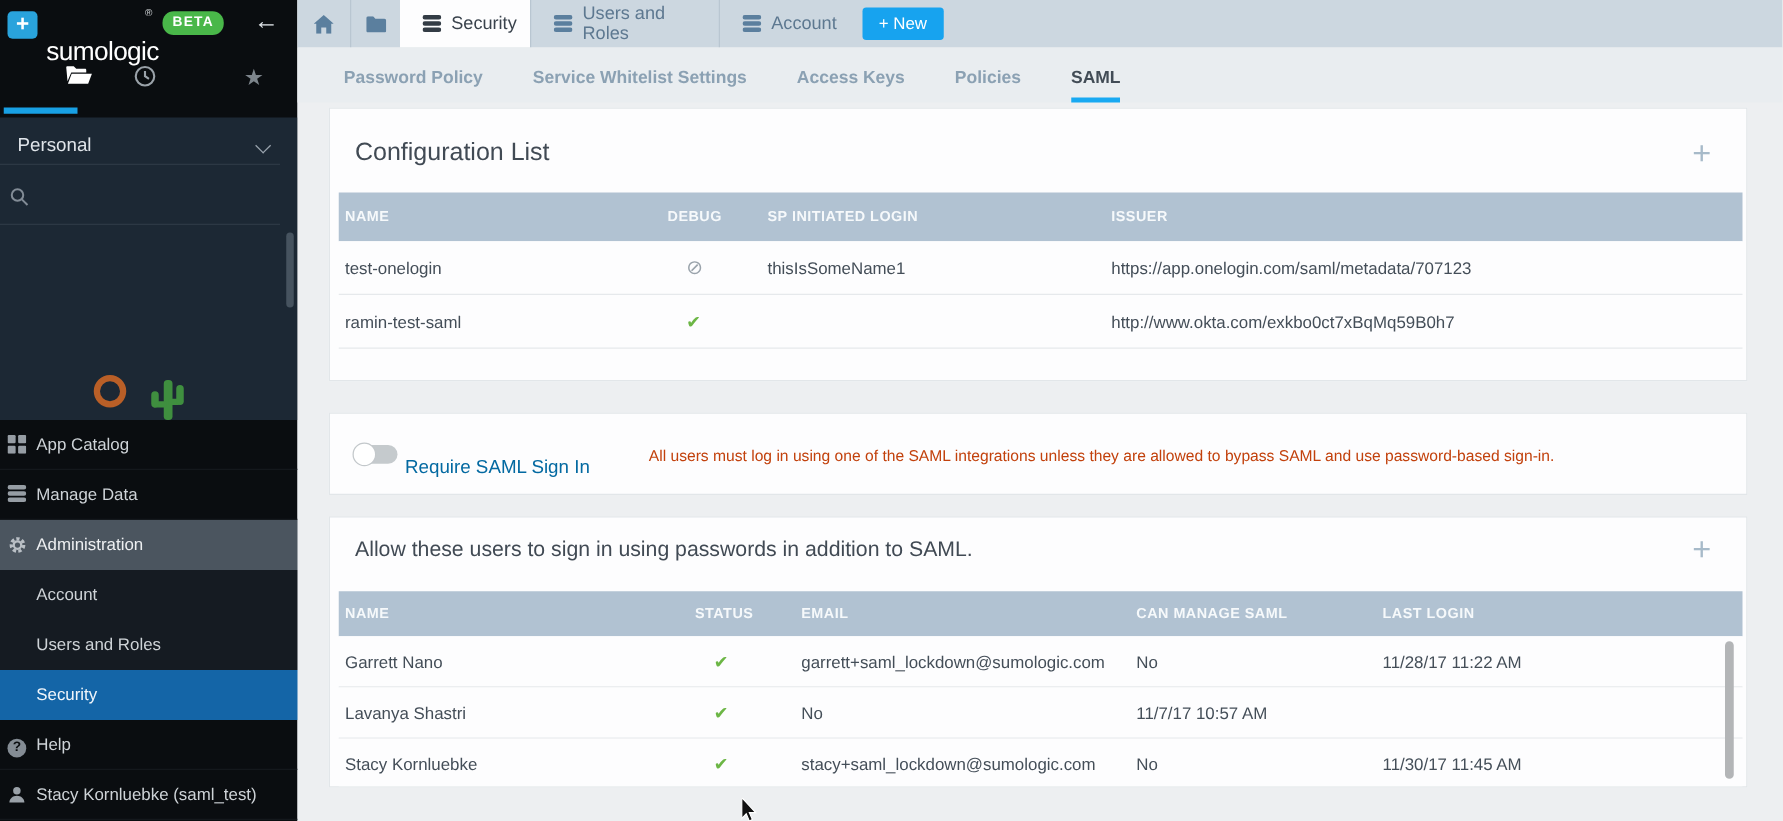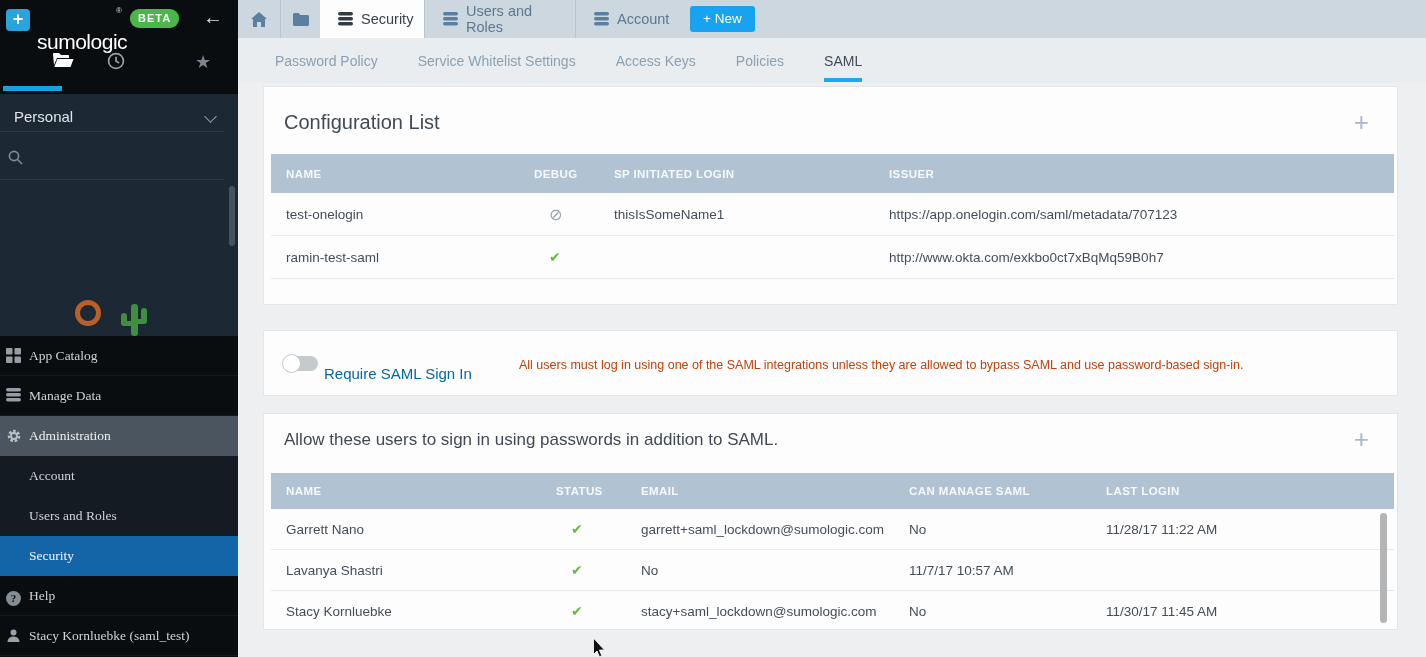--- a/index.html
+++ b/index.html
@@ -36,21 +36,21 @@
   .side-scrollbar { position:absolute; left:229px; top:92px; width:6px; height:60px; background:#46535f; border-radius:3px; cursor:pointer; }
   .illu-ring { position:absolute; left:75px; top:206px; width:26px; height:26px; border:5px solid #b95f27; border-radius:50%; }
   .cactus { position:absolute; left:120px; top:210px; width:28px; height:32px; }
   .cactus .trunk { position:absolute; left:11px; top:0; width:7px; height:32px; background:#3f8f3f; border-radius:3px; }
   .cactus .armL { position:absolute; left:1px; top:9px; width:6px; height:13px; background:#3f8f3f; border-radius:3px; }
   .cactus .armLh { position:absolute; left:3px; top:17px; width:10px; height:5px; background:#3f8f3f; }
   .cactus .armR { position:absolute; left:21px; top:4px; width:6px; height:16px; background:#3f8f3f; border-radius:3px; }
   .cactus .armRh { position:absolute; left:15px; top:15px; width:8px; height:5px; background:#3f8f3f; }
 
   .menu { position:absolute; left:0; top:336px; width:238px; }
-  .menu-item { position:relative; width:284px; height:40px; cursor:pointer; border-bottom:1px solid #14181c;font-family:Liberation Serif, serif; }
+  .menu-item { position:relative; width:284px; height:40px; cursor:pointer; border-bottom:1px solid #14181c; }
   .menu-item .mi-icon { position:absolute; left:6px; top:12px; width:16px; height:16px; }
   .menu-item .mi-label { position:absolute; left:29px; top:12px; font-size:13.5px; color:#ced3d7; }
   .menu-item.admin { background:#4b555f; border-bottom:none; }
   .menu-item.admin .mi-label { color:#eef0f2; }
   .menu-item.sub { background:#151b22; border-bottom:none; }
   .menu-item.active-blue { background:#1465a7; }
   .menu-item.active-blue .mi-label { color:#f1f6fb; }
   .q-circle { display:inline-block; width:15px; height:15px; border-radius:50%; background:#848c94;
     color:#0a0d10; font-size:11px; font-weight:bold; text-align:center; line-height:15px; }
 
@@ -69,21 +69,21 @@
   .tab-sec { left:82px; width:104px; }
   .tab-ur  { left:186px; width:151px; }
   .tab-acc { left:337px; width:107px; }
   .new-btn { position:absolute; left:452px; top:6px; height:26px; padding:0 13px; background:#17a3ef;
     border:none; border-radius:3px; color:#fff; font-size:13.5px; line-height:26px; cursor:pointer;
     font-family:inherit; }
 
   .subnav { position:absolute; left:0; top:38px; width:1188px; height:44px; background:#e9edf0;
     display:flex; padding-left:37px; }
   .subnav-item { height:44px; line-height:46px; margin-right:40px; font-size:14px; color:#8ba1b3;
-    cursor:pointer; border-bottom:4px solid transparent; }
+    cursor:pointer; border-bottom:4px solid transparent;font-weight:bold; }
   .subnav-item.active { color:#424c56; border-bottom:4px solid #18a9f2; }
 
   
   .card { position:absolute; left:25px; width:1135px; background:#fdfdfe; border:1px solid #e2e6e9;
     overflow:hidden; }
   .card1 { top:86px;  height:219px; }
   .card2 { top:330px; height:66px;  }
   .card3 { top:413px; height:217px; }
   .card-title { position:absolute; left:20px; color:#414a54; font-weight:400; }
   .card1 .card-title { top:24px; font-size:20px; }
@@ -94,21 +94,21 @@
 
   .tbl { position:absolute; left:7px; right:3px; }
   .card1 .tbl { top:67px; } .card3 .tbl { top:59px; }
   .thead, .trow { display:grid; align-items:center; }
   .cols4 { grid-template-columns:263px 80px 275px 1fr; }
   .cols5 { grid-template-columns:285px 85px 268px 197px 1fr; }
   .thead { background:#b1c2d2; color:#f6f9fb; font-size:11.5px; font-weight:bold; letter-spacing:0.4px; }
   .card1 .thead { height:39px; } .card3 .thead { height:36px; }
   .trow { background:#fdfdfe; border-bottom:1px solid #e6e9ec; font-size:13.5px; color:#444e58; cursor:pointer; }
   .card1 .trow { height:43px; } .card3 .trow { height:41px; }
-  .td-first { padding-left:15px; }
+  .td-first { padding-left:5px; }
   .icon-cell { padding-left:15px; }
   .check-glyph { color:#6cb645; font-size:14px; }
   .slash-glyph { color:#9aa3ab; font-size:16px; }
 
   
   .toggle-wrap { position:absolute; left:20px; top:25px; width:34px; height:15px; background:#c5cacd;
     border-radius:8px; cursor:pointer; }
   .toggle-knob { position:absolute; left:-2px; top:-2px; width:19px; height:19px; background:#fff;
     border:1px solid #c3c8cb; border-radius:50%; }
   .toggle-label { position:absolute; left:60px; top:25px; font-size:15px; color:#0369a1;margin-top:9px; }

